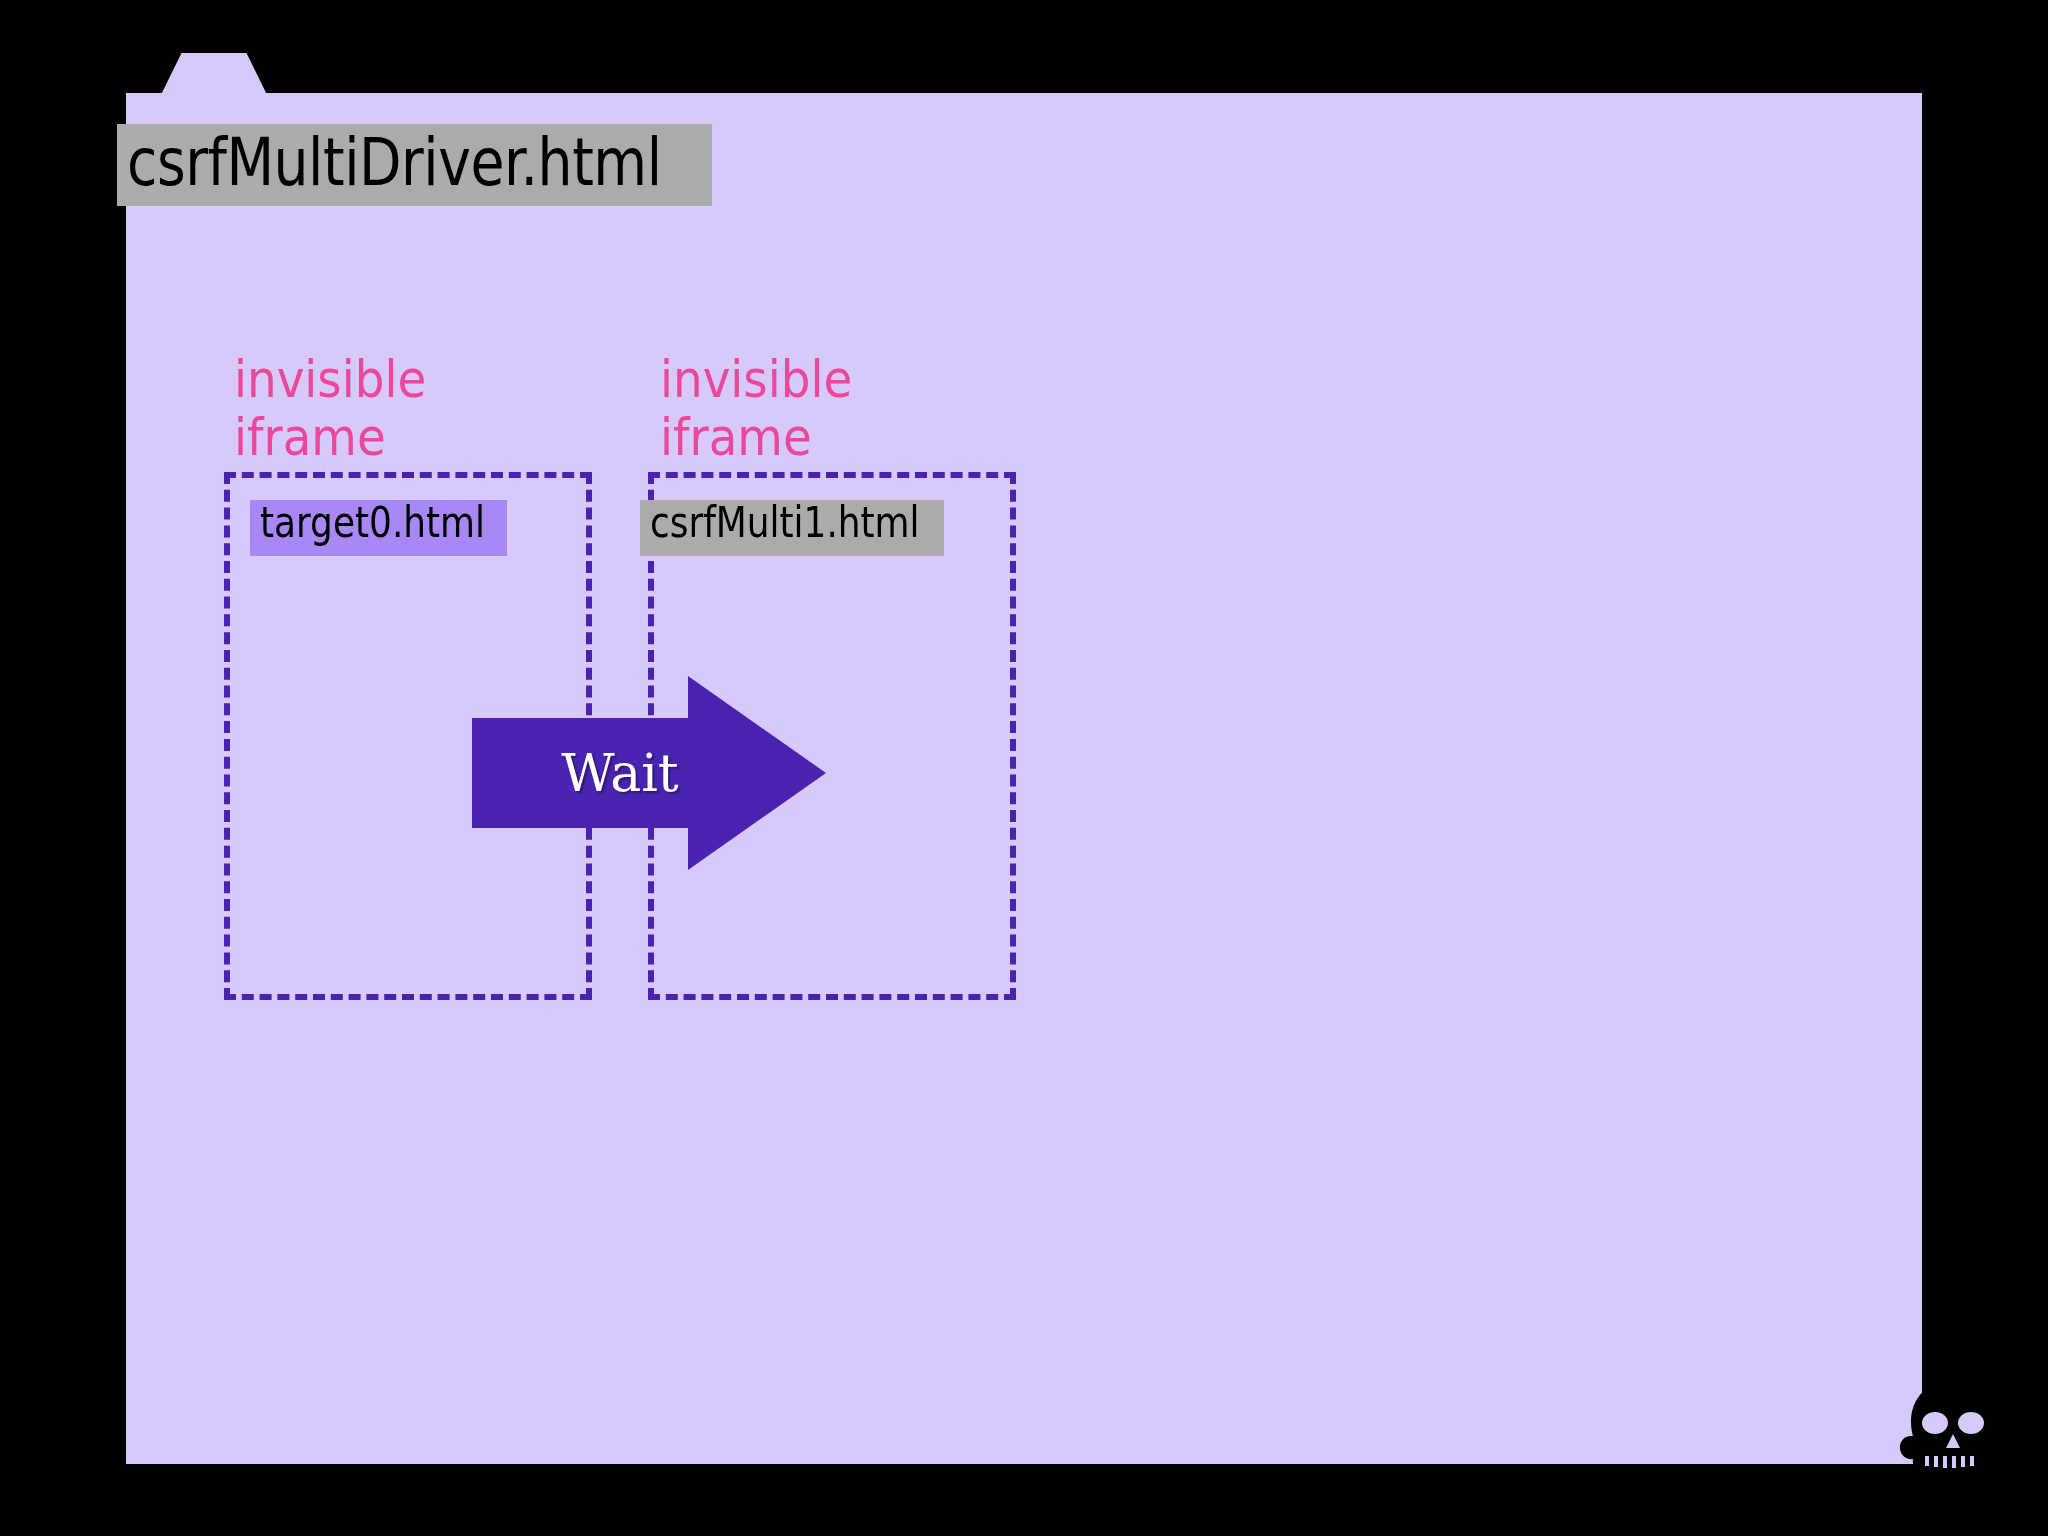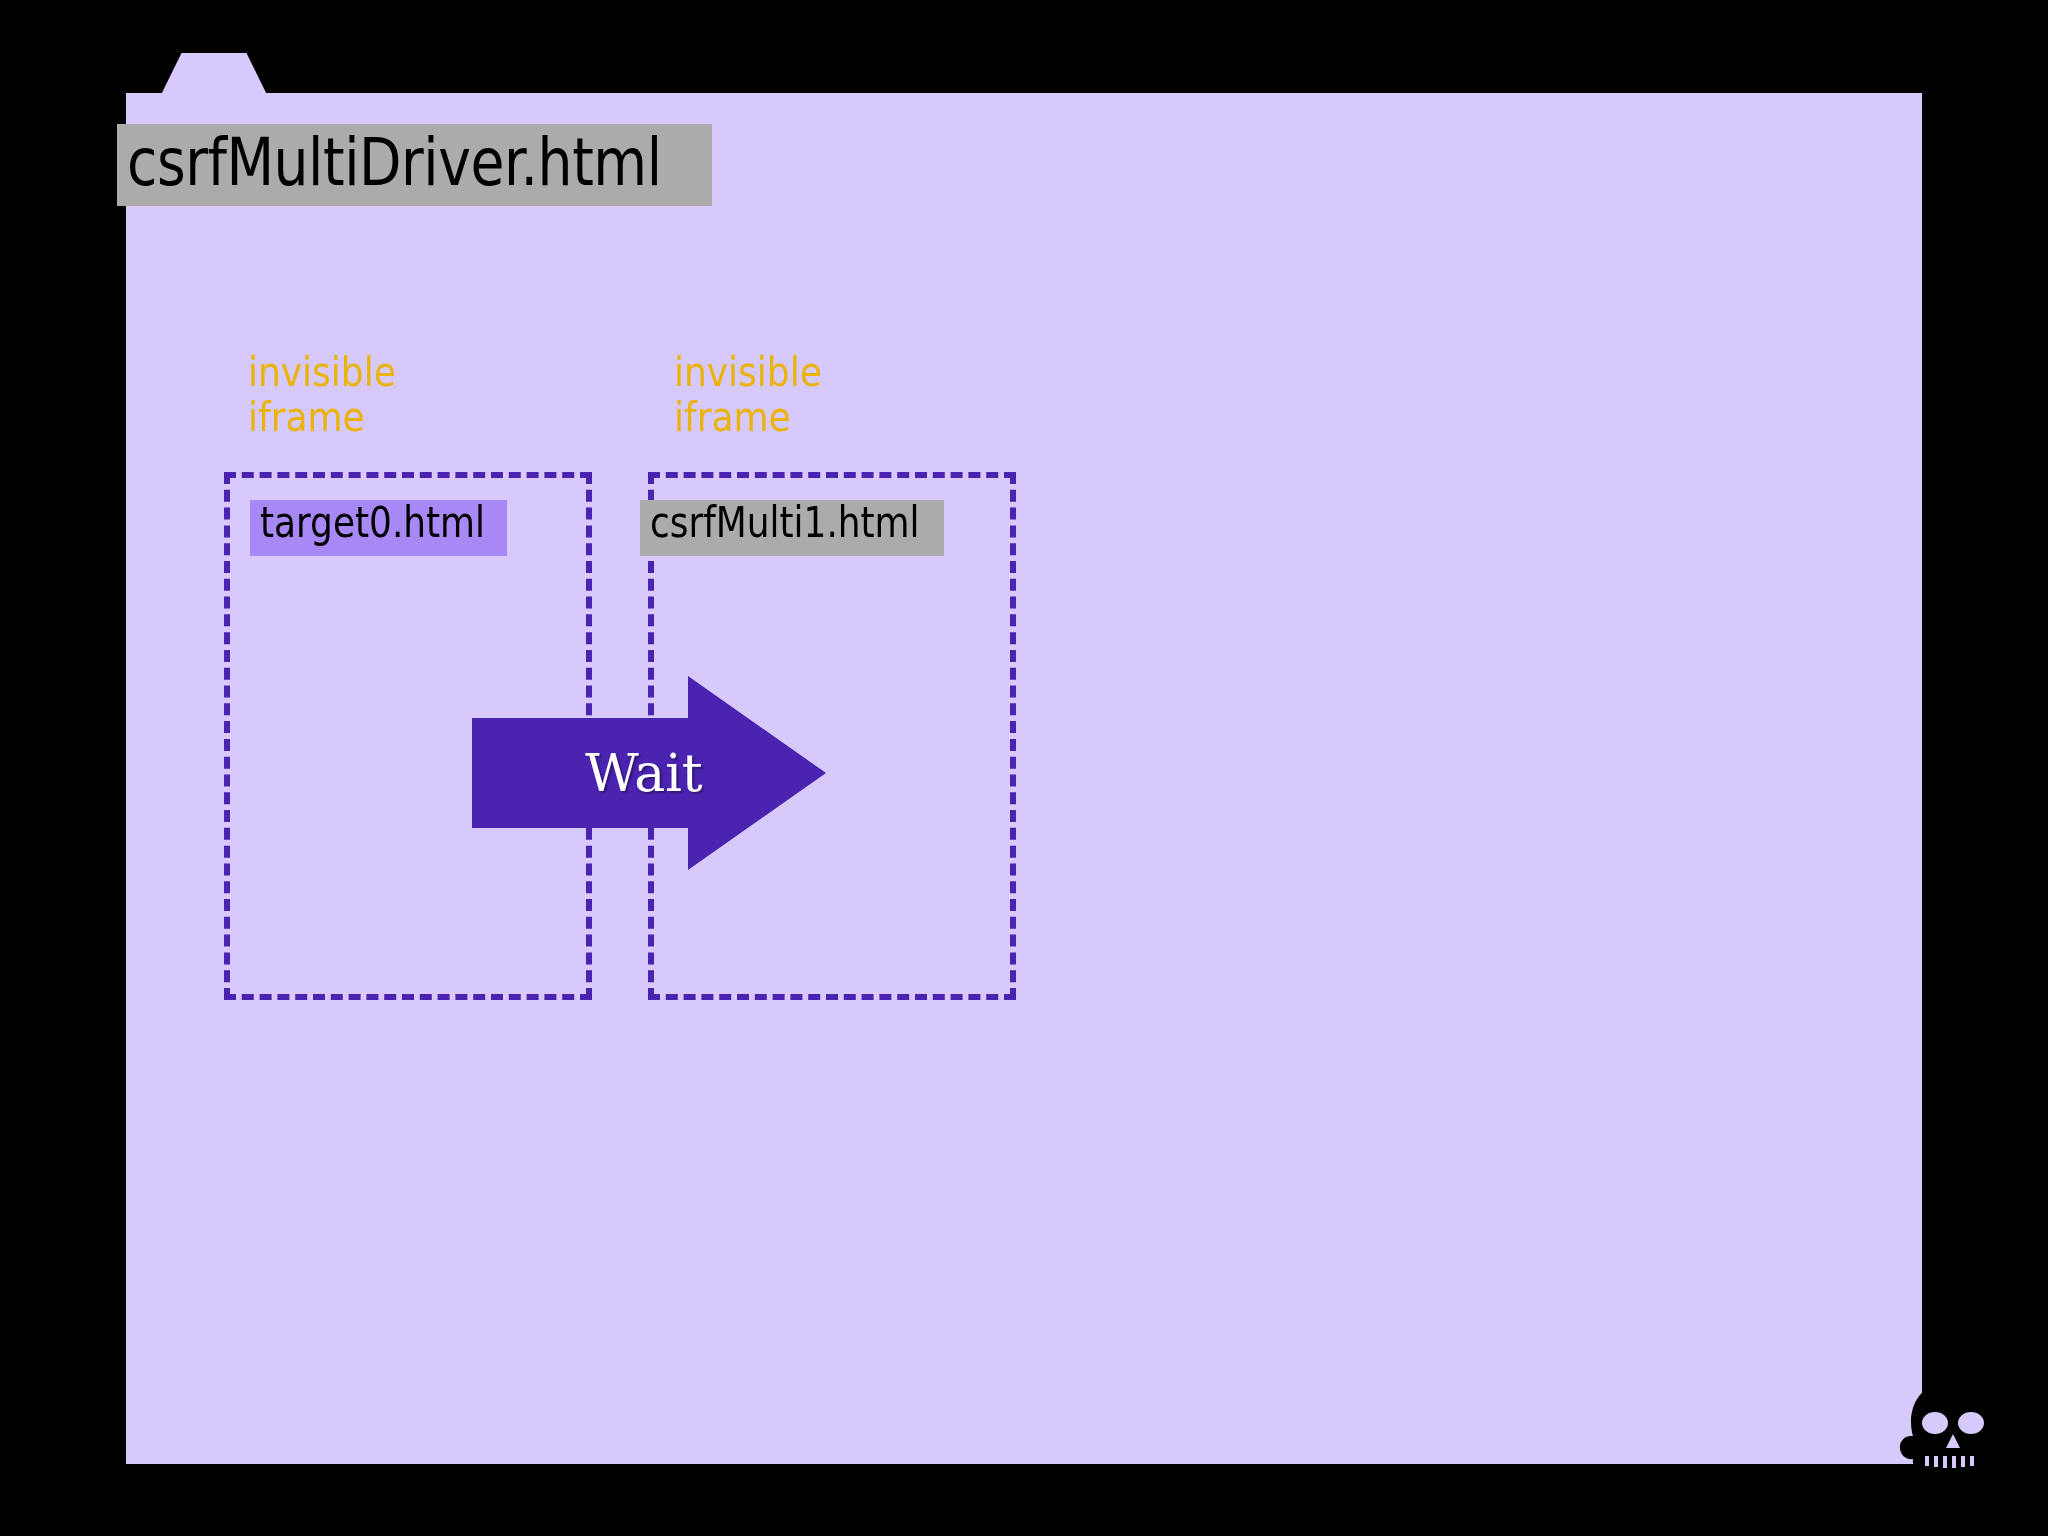--- a/index.html
+++ b/index.html
@@ -74,26 +74,25 @@
     transform: scaleX(0.93);
     transform-origin: left center;
   }
 
   
   .iframe-group { position: absolute; }
 
   .iframe-caption {
     position: absolute;
     font-family: "DejaVu Sans Condensed", "Liberation Sans Narrow", "Liberation Sans", sans-serif;
-    font-size: 40px;
+    font-size: 52px;
     line-height: 1.12;
-    color: #eab308;
+    color: #ec4899;
     white-space: pre-line;
     letter-spacing: 0px;
-    margin-left: 14px;
   }
 
   .dashed-box {
     position: absolute;
     border: 6px dashed #4A23B0;
     box-sizing: border-box;
     background: transparent;
   }
 
   .label-chip {
@@ -125,21 +124,20 @@
   .wait-arrow-label {
     position: absolute;
     left: 0;
     top: 0;
     width: 296px;
     height: 194px;
     display: flex;
     align-items: center;
     justify-content: center;
     pointer-events: none;
-    padding-left: 24px;
   }
   .wait-arrow-label span {
     font-family: "DejaVu Serif", "Liberation Serif", serif;
     font-size: 52px;
     color: #FFFFFF;
     text-shadow: 2px 2px 2px rgba(0,0,0,0.35);
     letter-spacing: 0px;
   }
 
   

